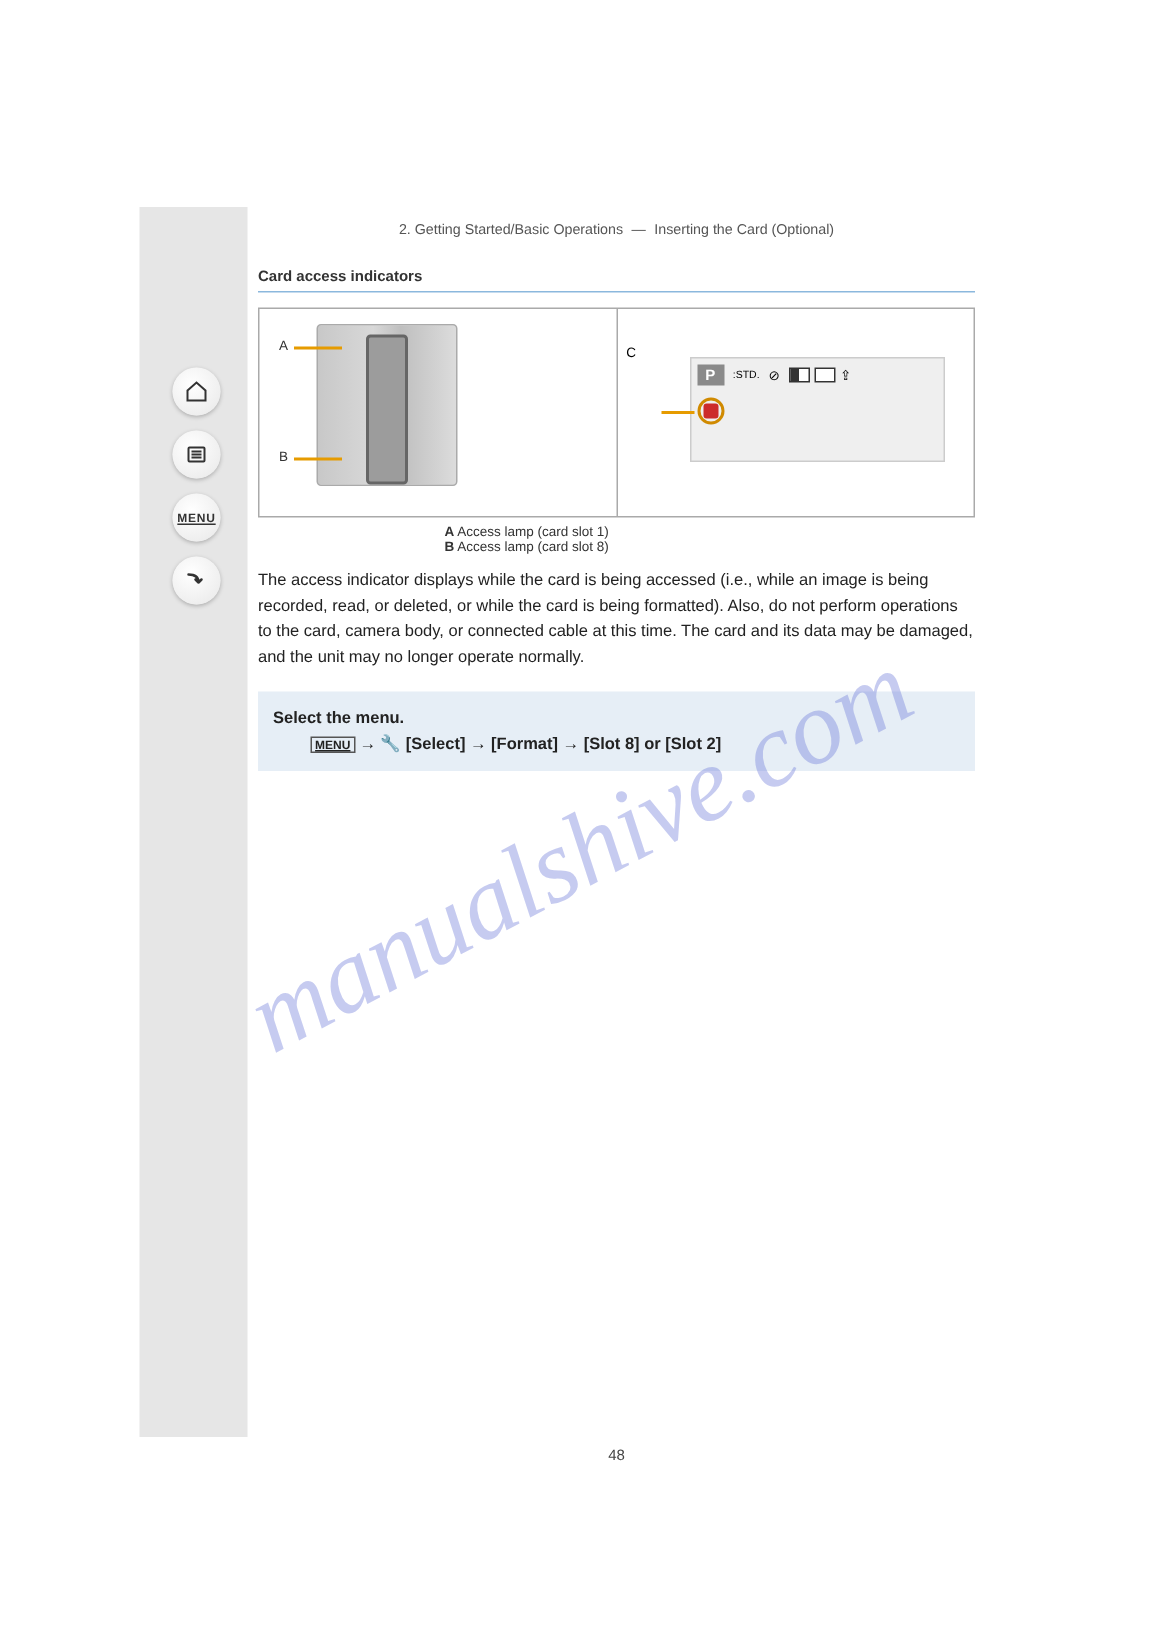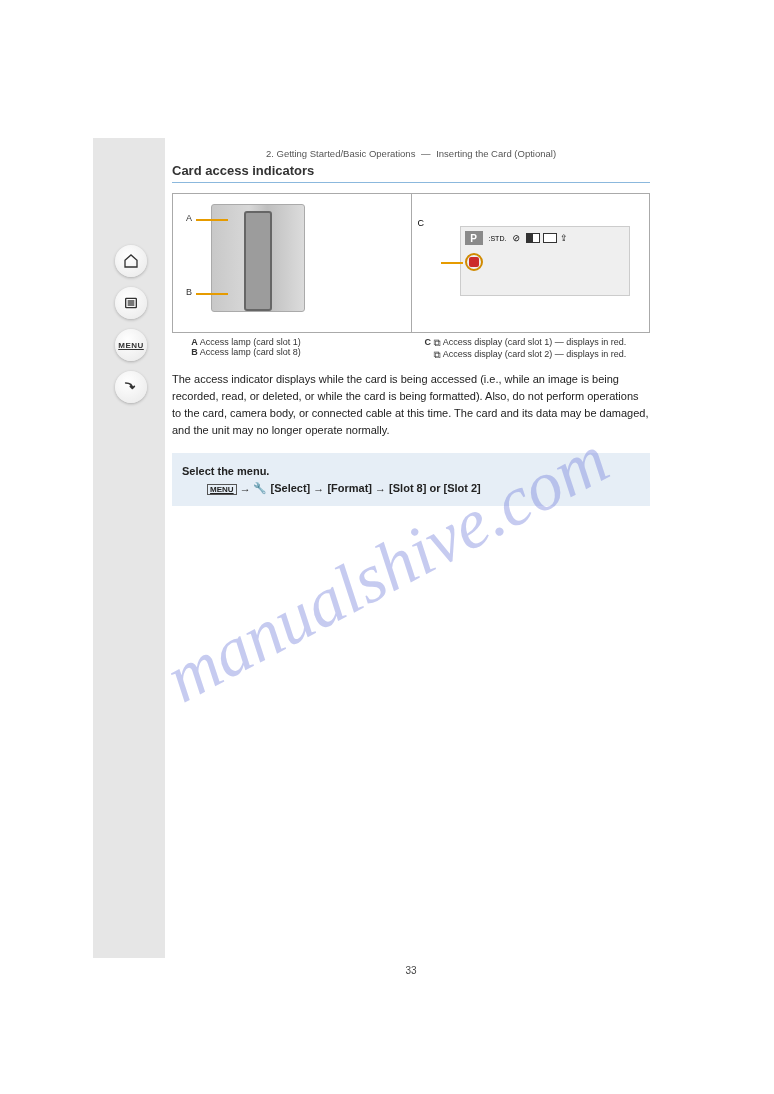--- a/index.html
+++ b/index.html
@@ -50,24 +50,24 @@
     height: 820px;
   }
   .breadcrumb {
     font-size: 9.5px;
     color: #555;
     padding: 10px 0 4px 0;
     text-align: center;
   }
   .breadcrumb .sep { margin: 0 3px; }
   .section-title {
-    font-size: 13px;
+    font-size: 10px;
     color: #333;
     font-weight: bold;
-    margin-top: 0;
+    margin-top: 16px;
     margin-bottom: 4px;
   }
   .hr {
     border: none;
     border-top: 1px solid #8bb8dd;
     margin-bottom: 10px;
   }
   .figures {
     display: flex;
     border: 1px solid #aaa;
@@ -164,21 +164,21 @@
   .rec-label {
     position: absolute;
     left: 6px; top: 24px;
     font-size: 9px;
   }
   .caption-row {
     font-size: 9px;
     color: #333;
     margin-top: 4px;
     display: flex;
-    justify-content: flex-end;
+    justify-content: center;
   }
   .caption-left, .caption-right { width: 48%; }
   .caption-right { text-align: left; padding-left: 4px; }
   .para {
     font-size: 11px;
     color: #222;
     line-height: 1.55;
     margin-top: 10px;
   }
   .step-block {
@@ -297,41 +297,30 @@
     <div class="caption-left">
       <div>
         <b>A</b>
         <span>Access lamp (card slot 1)</span>
       </div>
       <div>
         <b>B</b>
         <span>Access lamp (card slot 8)</span>
       </div>
     </div>
-    <div class="caption-right">
-      <div>
-        <b>C</b>
-        <span class="card-glyph">⧉</span>
-        <span>Access display (card slot 1) — displays in red.</span>
-      </div>
-      <div style="padding-left:9px;">
-        <span class="card-glyph">⧉</span>
-        <span>Access display (card slot 2) — displays in red.</span>
-      </div>
-    </div>
   </div>
 
   <div class="para">The access indicator displays while the card is being accessed (i.e., while an image is being recorded, read, or deleted, or while the card is being formatted). Also, do not perform operations to the card, camera body, or connected cable at this time. The card and its data may be damaged, and the unit may no longer operate normally.</div>
 
   <div class="step-block">
     <div>Select the menu.</div>
     <div>
       <span class="step-indent"></span>
       <span style="font-size:8px;border:1px solid #555;padding:0 2px;text-decoration:underline;">MENU</span>
       <span> → </span>
       <span>🔧</span>
       <span>[Select]</span>
       <span> → [Format] → [Slot 8] or [Slot 2]</span>
     </div>
   </div>
 
-  <div class="page-num">33</div>
+  <div class="page-num">48</div>
 </div>
 
 </body></html>

